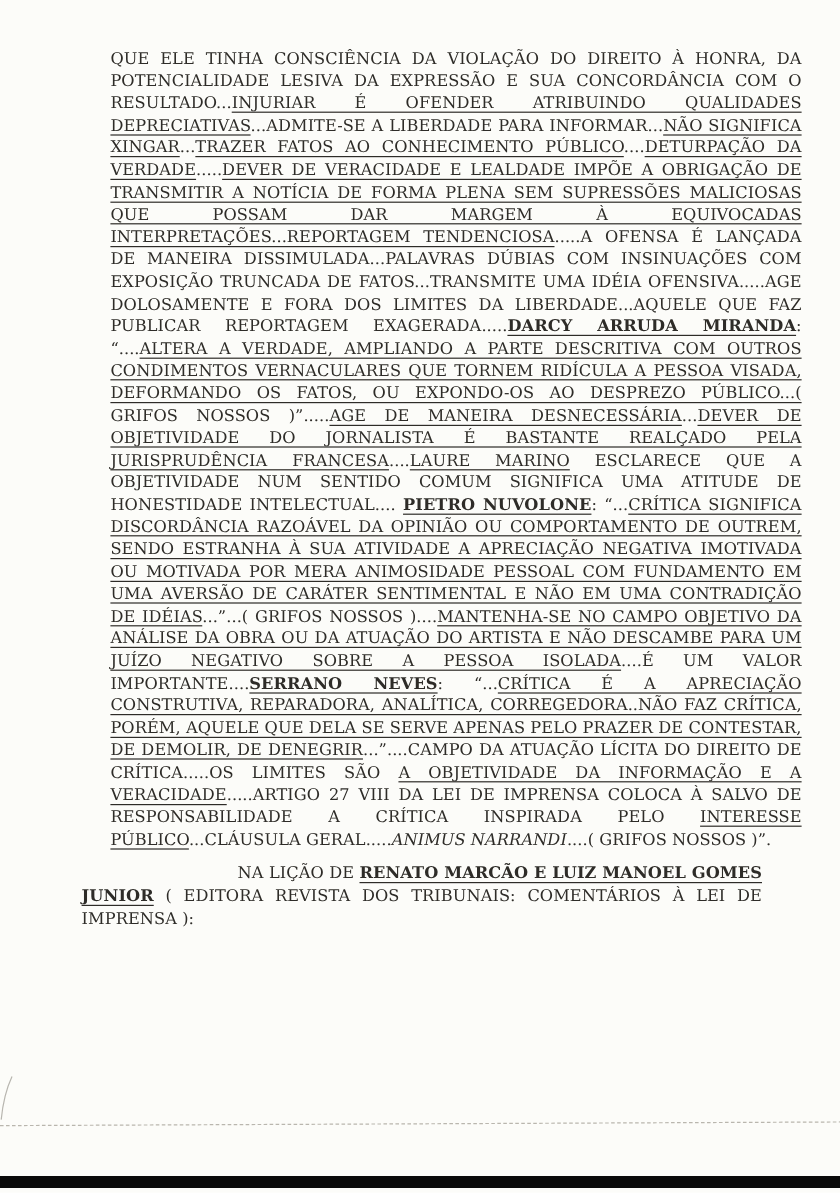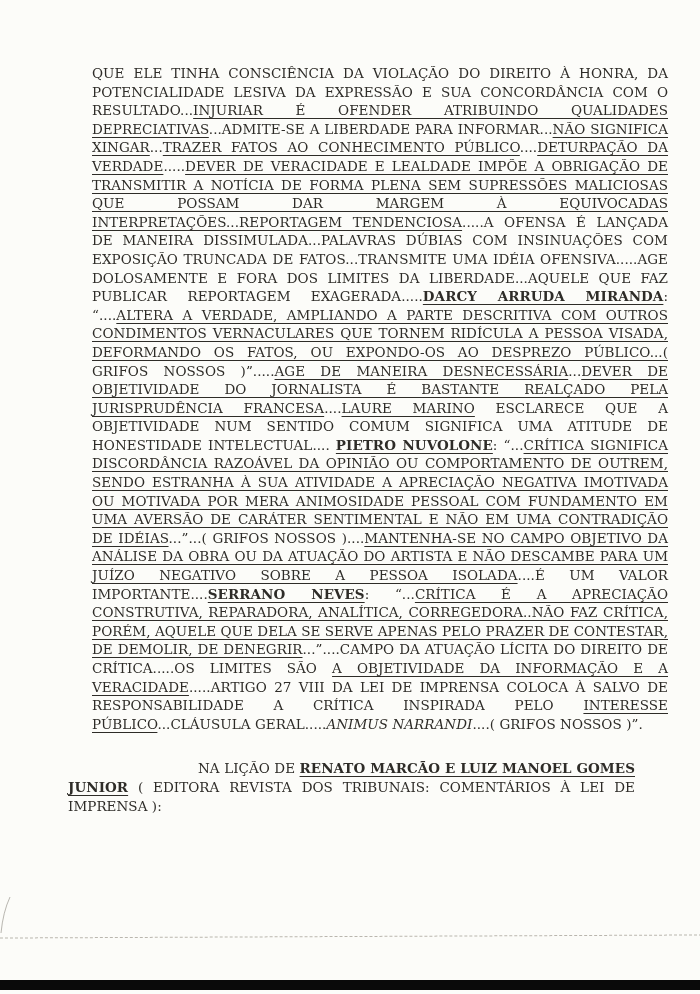--- a/index.html
+++ b/index.html
@@ -7,31 +7,31 @@
     position: relative;
     width: 700px;
     height: 994px;
     background: #fcfcf9;
     overflow: hidden;
     font-family: "DejaVu Serif", "Liberation Serif", serif;
   }
   .content {
     position: absolute;
     left: 92px;
-    top: 64px;
+    top: 40px;
     width: 576px;
     color: #2e2c28;
     font-size: 13.5px;
     line-height: 18.6px;
     text-align: justify;
     letter-spacing: 0.05px;
   }
   .content p { margin: 0; }
   p[data-name="citation-paragraph"] {
-    margin-top: 26px;
+    margin-top: 10px;
     margin-left: -24px;
     width: 567px;
     text-indent: 130px;
   }
   .u { text-decoration: underline; text-underline-offset: 2.5px; text-decoration-thickness: 1px; }
   .b { font-weight: bold; }
   .i { font-style: italic; }
   .dashed-line {
     position: absolute;
     left: -5px;

